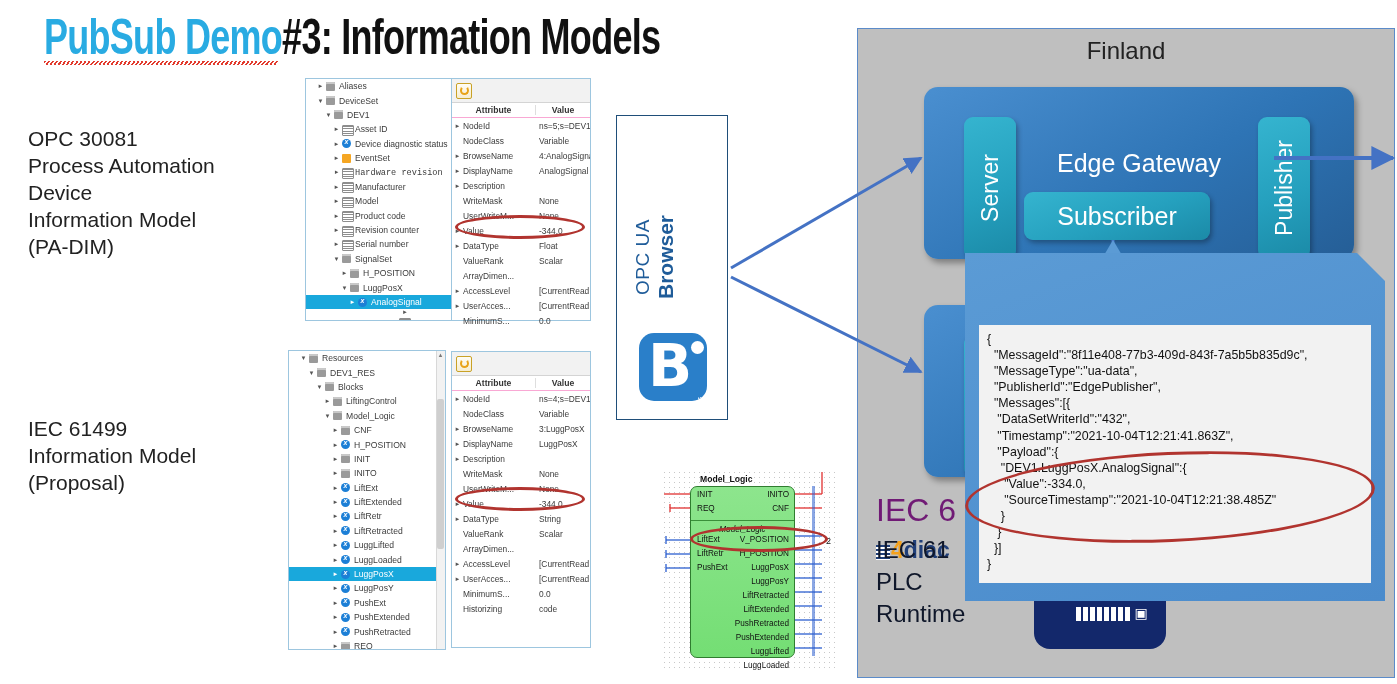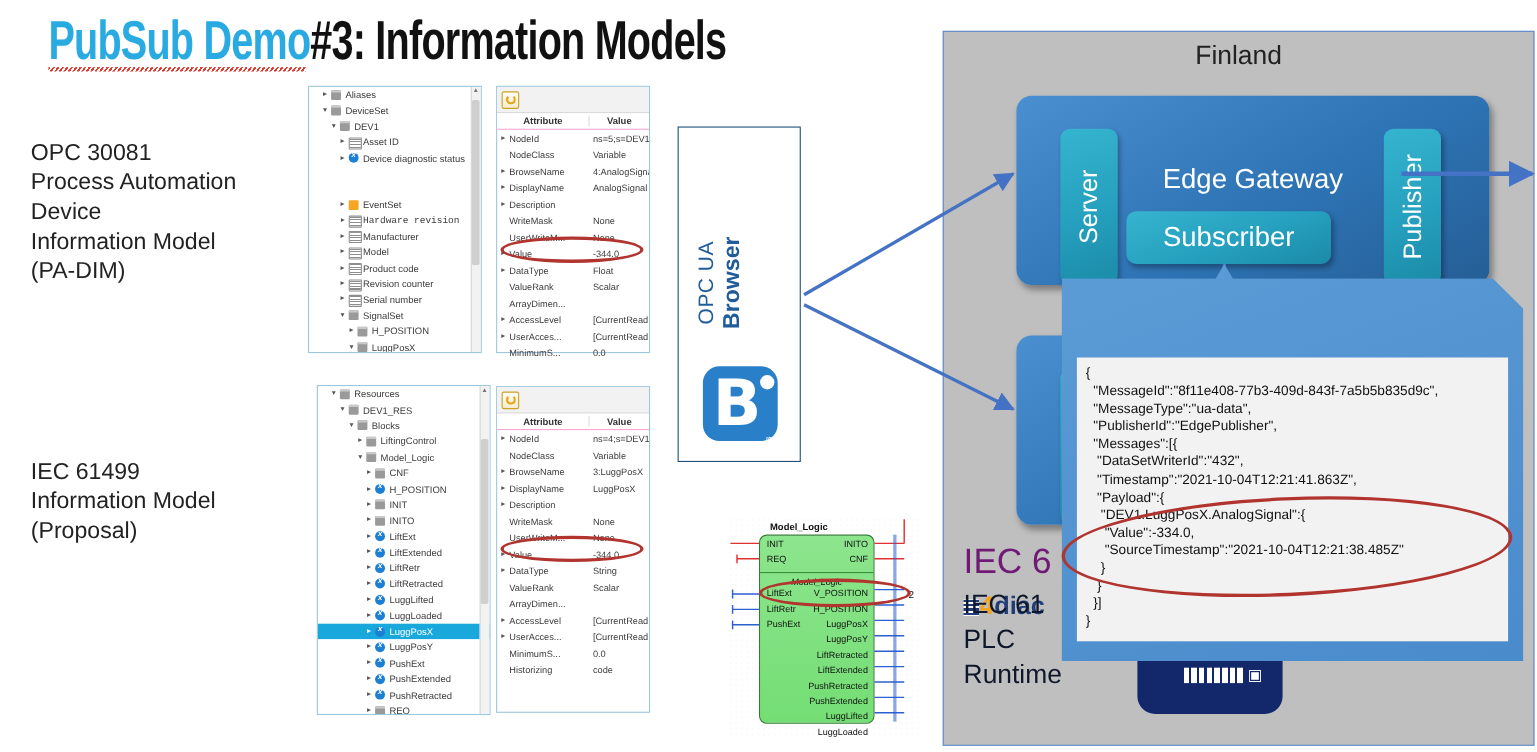--- a/index.html
+++ b/index.html
@@ -174,21 +174,21 @@
 
 <div class="side-label" id="label-padim">OPC 30081
 Process Automation
 Device
 Information Model
 (PA-DIM)</div>
 <div class="side-label" id="label-61499">IEC 61499
 Information Model
 (Proposal)</div>
 
-<div class="panel tree" id="tree-top" style="left:280px; top:78px; width:158px; height:243px;">
+<div class="panel tree" id="tree-top" style="left:305px; top:78px; width:158px; height:243px;">
   <div id="tree-top-rows">
       <div class="row" style="padding-left: 10px;">
         <span class="tw">►</span>
         <span class="ic ic-obj"></span>
         <span>Aliases</span>
       </div>
       <div class="row" style="padding-left: 10px;">
         <span class="tw">▼</span>
         <span class="ic ic-obj"></span>
         <span>DeviceSet</span>
@@ -201,21 +201,21 @@
       <div class="row" style="padding-left: 26px;">
         <span class="tw">►</span>
         <span class="ic ic-var"></span>
         <span>Asset ID</span>
       </div>
       <div class="row" style="padding-left: 26px;">
         <span class="tw">►</span>
         <span class="ic ic-blue"></span>
         <span>Device diagnostic status</span>
       </div>
-      <div class="row" style="padding-left: 26px; margin-top: 28px;">
+      <div class="row" style="padding-left: 26px;">
         <span class="tw">►</span>
         <span class="ic ic-orange"></span>
         <span>EventSet</span>
       </div>
       <div class="row" style="padding-left: 26px; font-family: Liberation Mono, monospace;">
         <span class="tw">►</span>
         <span class="ic ic-var"></span>
         <span>Hardware revision</span>
       </div>
       <div class="row" style="padding-left: 26px;">

